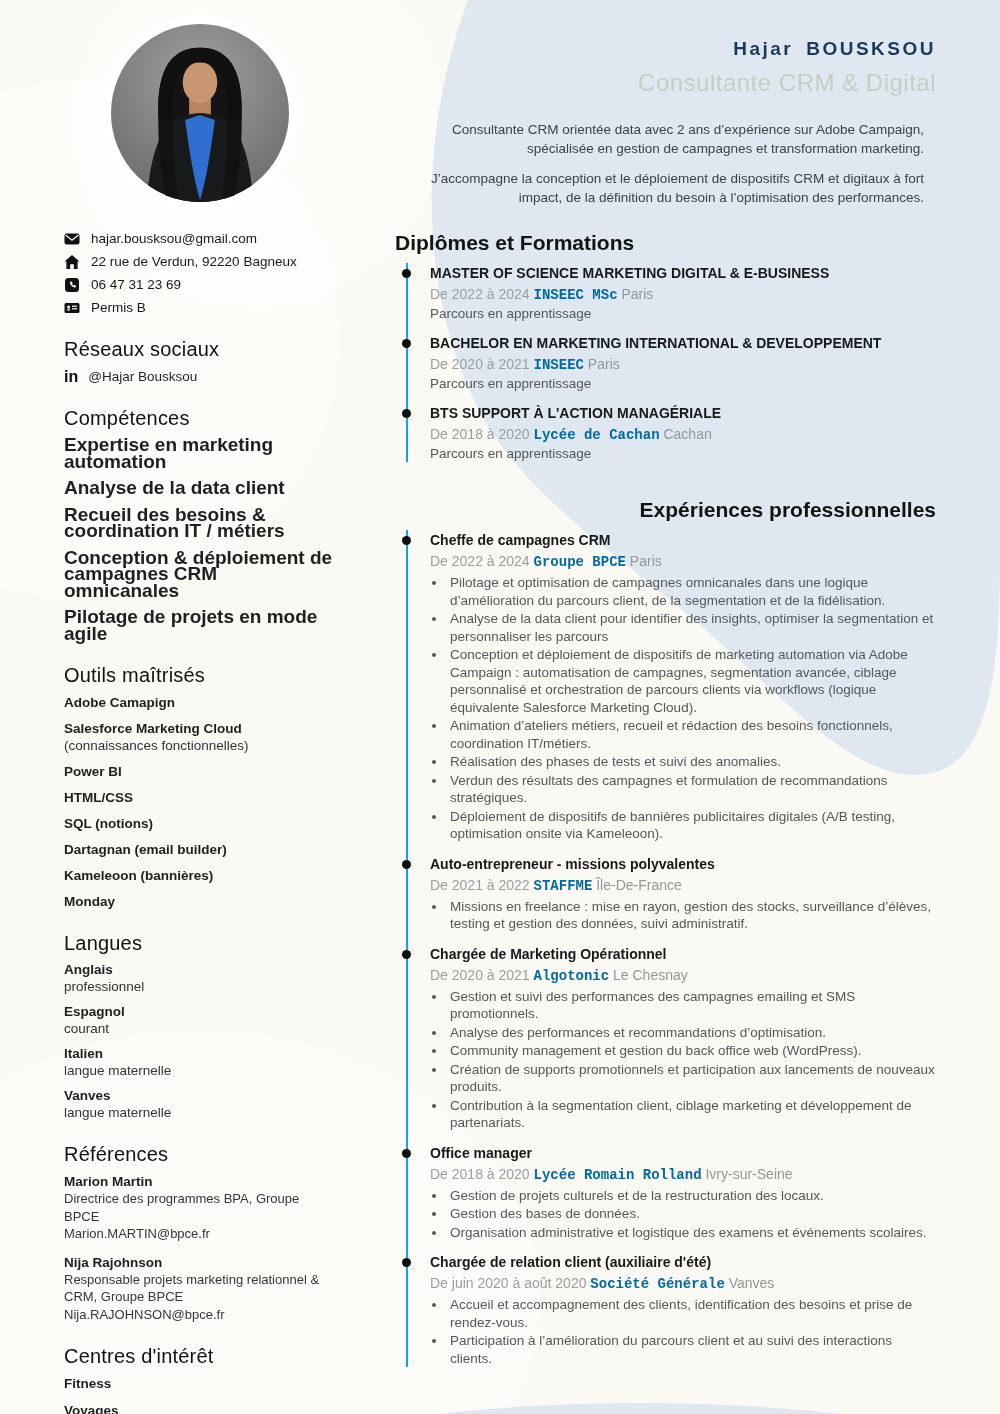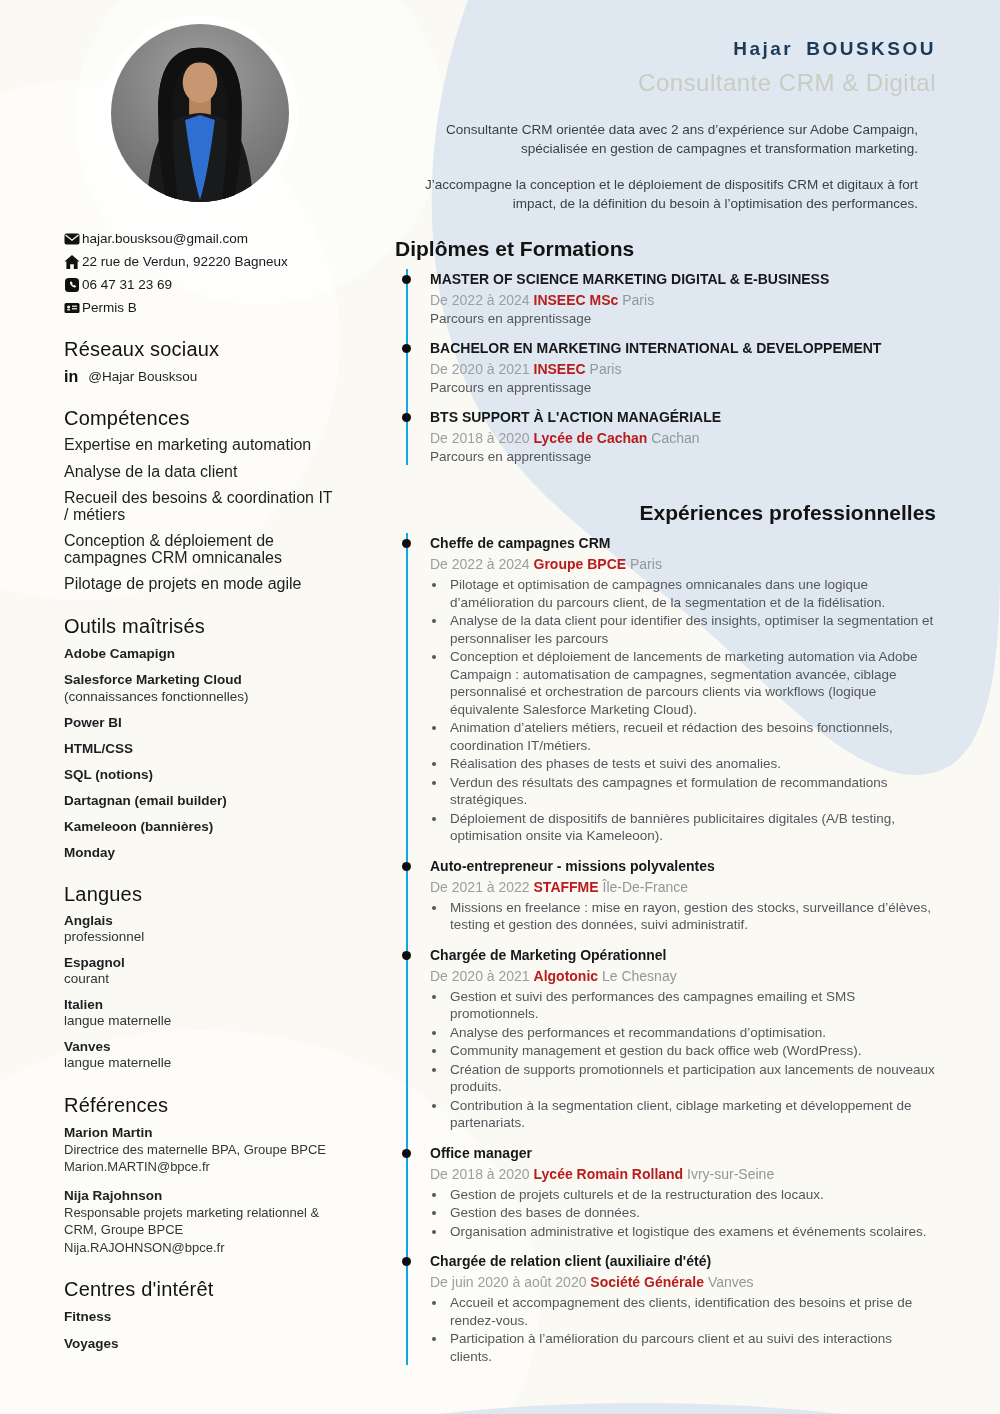--- a/index.html
+++ b/index.html
@@ -12,54 +12,54 @@
   .bg{position:absolute;left:0;top:0;z-index:0;}
   .page{position:relative;z-index:1;display:flex;width:1000px;height:1414px;box-sizing:border-box;}
 
   
   .sidebar{width:352px;flex:none;box-sizing:border-box;padding:230px 16px 0 64px;}
   .photo{
     position:absolute;left:111px;top:24px;width:178px;height:178px;border-radius:50%;
     overflow:hidden;background:radial-gradient(circle at 50% 30%,#a0a0a0 0%,#7e7e7e 55%,#646464 100%);
     box-shadow:0 0 0 9px rgba(255,255,255,.85);
   }
-  .contact-row{display:flex;align-items:center;gap:2px;margin-bottom:6px;font-size:13.5px;color:#17191b;line-height:17px;}
+  .contact-row{display:flex;align-items:center;gap:11px;margin-bottom:6px;font-size:13.5px;color:#17191b;line-height:17px;}
   .cicon{width:16px;height:16px;flex:none;display:block;}
   .side-h{font-size:20px;line-height:22px;font-weight:normal;color:#121212;margin:22px 0 8px;letter-spacing:.2px;}
   .linkedin-row{display:flex;align-items:center;gap:10px;font-size:13.5px;color:#1e2124;line-height:17px;}
   .li-glyph{font-weight:bold;font-size:16px;color:#0b0b0b;}
   ul.plain{list-style:none;margin:0;padding:0;}
-  .skill{font-size:16px;font-weight:normal;color:#1d1f21;line-height:16.5px;margin-bottom:10px;}
+  .skill{font-size:19px;font-weight:bold;color:#1d1f21;line-height:16.5px;margin-bottom:10px;}
   .tool{margin-bottom:9px;}
   .tool-name{font-size:13.5px;font-weight:bold;color:#1d1f21;line-height:17px;}
   .tool-note{font-size:13.5px;color:#303437;line-height:17px;}
   .lang{margin-bottom:9px;}
   .lang-name{font-size:13.5px;font-weight:bold;color:#1d1f21;line-height:16.5px;}
   .lang-level{font-size:13.5px;color:#303437;line-height:16.5px;}
   .ref{margin-bottom:11px;}
   .ref-name{font-size:13.5px;font-weight:bold;color:#1d1f21;line-height:17px;}
   .ref-role,.ref-email{font-size:13px;color:#33373b;line-height:17.5px;}
   .interest{font-size:13.5px;font-weight:bold;color:#1d1f21;line-height:17px;margin-bottom:10px;}
 
   
   .main{flex:1;box-sizing:border-box;padding:26px 64px 0 43px;}
   .name{margin:12px 0 0;text-align:right;font-size:19px;line-height:22px;font-weight:bold;color:#1a3a58;letter-spacing:2.5px;}
   .name .last{margin-left:13px;}
   .job-title{margin-top:8px;text-align:right;font-size:24px;line-height:29px;color:#c7cdc2;letter-spacing:.5px;}
   .summary{margin:24px 0 0;text-align:right;font-size:13.5px;line-height:18.6px;color:#3d4145;}
-  .summary p{margin:18px;}
+  .summary p{margin:12px;}
   .main-h{font-size:21px;line-height:24px;font-weight:bold;color:#131313;margin:24px 0 8px;}
   .main-h.second{margin-top:36px;text-align:right;}
   .timeline{border-left:2px solid #0ea5e9;margin-left:11px;padding-left:22px;}
   .t-entry{position:relative;margin-bottom:11px;padding-top:2px;}
   .t-entry::before{content:"";position:absolute;left:-28px;top:6px;width:9px;height:9px;border-radius:50%;background:#0d0d0d;}
   .t-title{margin:0 0 3px;font-size:14px;line-height:17px;font-weight:bold;color:#17181a;}
   .t-meta{margin:0 0 1px;font-size:14px;line-height:18px;}
   .t-period{color:#9b9ea1;}
-  .t-org{color:#b91c1c;font-weight:bold;}
+  .t-org{color:#0369a1;font-weight:bold;font-family:Liberation Mono, monospace;}
   .t-loc{color:#94979a;}
   .t-note{font-size:13.5px;line-height:17px;color:#54575b;}
   .bullets{margin:3px 0 0;padding-left:17px;font-size:13.5px;line-height:17.5px;color:#54575b;}
   .bullets li{margin-bottom:1px;padding-left:3px;}
 </style>
 </head>
 <body>
 
 <svg class="bg" width="1000" height="1414" viewBox="0 0 1000 1414">
   <circle cx="260" cy="120" r="185" fill="#ffffff" opacity="0.45"></circle>
@@ -180,21 +180,21 @@
       <li class="lang">
         <div class="lang-name">Vanves</div>
         <div class="lang-level">langue maternelle</div>
       </li>
     </ul>
 
     <h2 class="side-h">Références</h2>
     <div>
       <div class="ref">
         <div class="ref-name">Marion Martin</div>
-        <div class="ref-role">Directrice des maternelle BPA, Groupe BPCE</div>
+        <div class="ref-role">Directrice des programmes BPA, Groupe BPCE</div>
         <div class="ref-email">Marion.MARTIN@bpce.fr</div>
       </div>
       <div class="ref">
         <div class="ref-name">Nija Rajohnson</div>
         <div class="ref-role">Responsable projets marketing relationnel &amp; CRM, Groupe BPCE</div>
         <div class="ref-email">Nija.RAJOHNSON@bpce.fr</div>
       </div>
     </div>
 
     <h2 class="side-h">Centres d'intérêt</h2>
@@ -234,21 +234,21 @@
 
     <h2 class="main-h second">Expériences professionnelles</h2>
     <div class="timeline">
 
       <div class="t-entry">
         <h3 class="t-title">Cheffe de campagnes CRM</h3>
         <p class="t-meta"><span class="t-period">De 2022 à 2024</span> <span class="t-org">Groupe BPCE</span> <span class="t-loc">Paris</span></p>
         <ul class="bullets">
           <li>Pilotage et optimisation de campagnes omnicanales dans une logique d’amélioration du parcours client, de la segmentation et de la fidélisation.</li>
           <li>Analyse de la data client pour identifier des insights, optimiser la segmentation et personnaliser les parcours</li>
-          <li>Conception et déploiement de lancements de marketing automation via Adobe Campaign : automatisation de campagnes, segmentation avancée, ciblage personnalisé et orchestration de parcours clients via workflows (logique équivalente Salesforce Marketing Cloud).</li>
+          <li>Conception et déploiement de dispositifs de marketing automation via Adobe Campaign : automatisation de campagnes, segmentation avancée, ciblage personnalisé et orchestration de parcours clients via workflows (logique équivalente Salesforce Marketing Cloud).</li>
           <li>Animation d’ateliers métiers, recueil et rédaction des besoins fonctionnels, coordination IT/métiers.</li>
           <li>Réalisation des phases de tests et suivi des anomalies.</li>
           <li>Verdun des résultats des campagnes et formulation de recommandations stratégiques.</li>
           <li>Déploiement de dispositifs de bannières publicitaires digitales (A/B testing, optimisation onsite via Kameleoon).</li>
         </ul>
       </div>
 
       <div class="t-entry">
         <h3 class="t-title">Auto-entrepreneur - missions polyvalentes</h3>
         <p class="t-meta"><span class="t-period">De 2021 à 2022</span> <span class="t-org">STAFFME</span> <span class="t-loc">Île-De-France</span></p>

